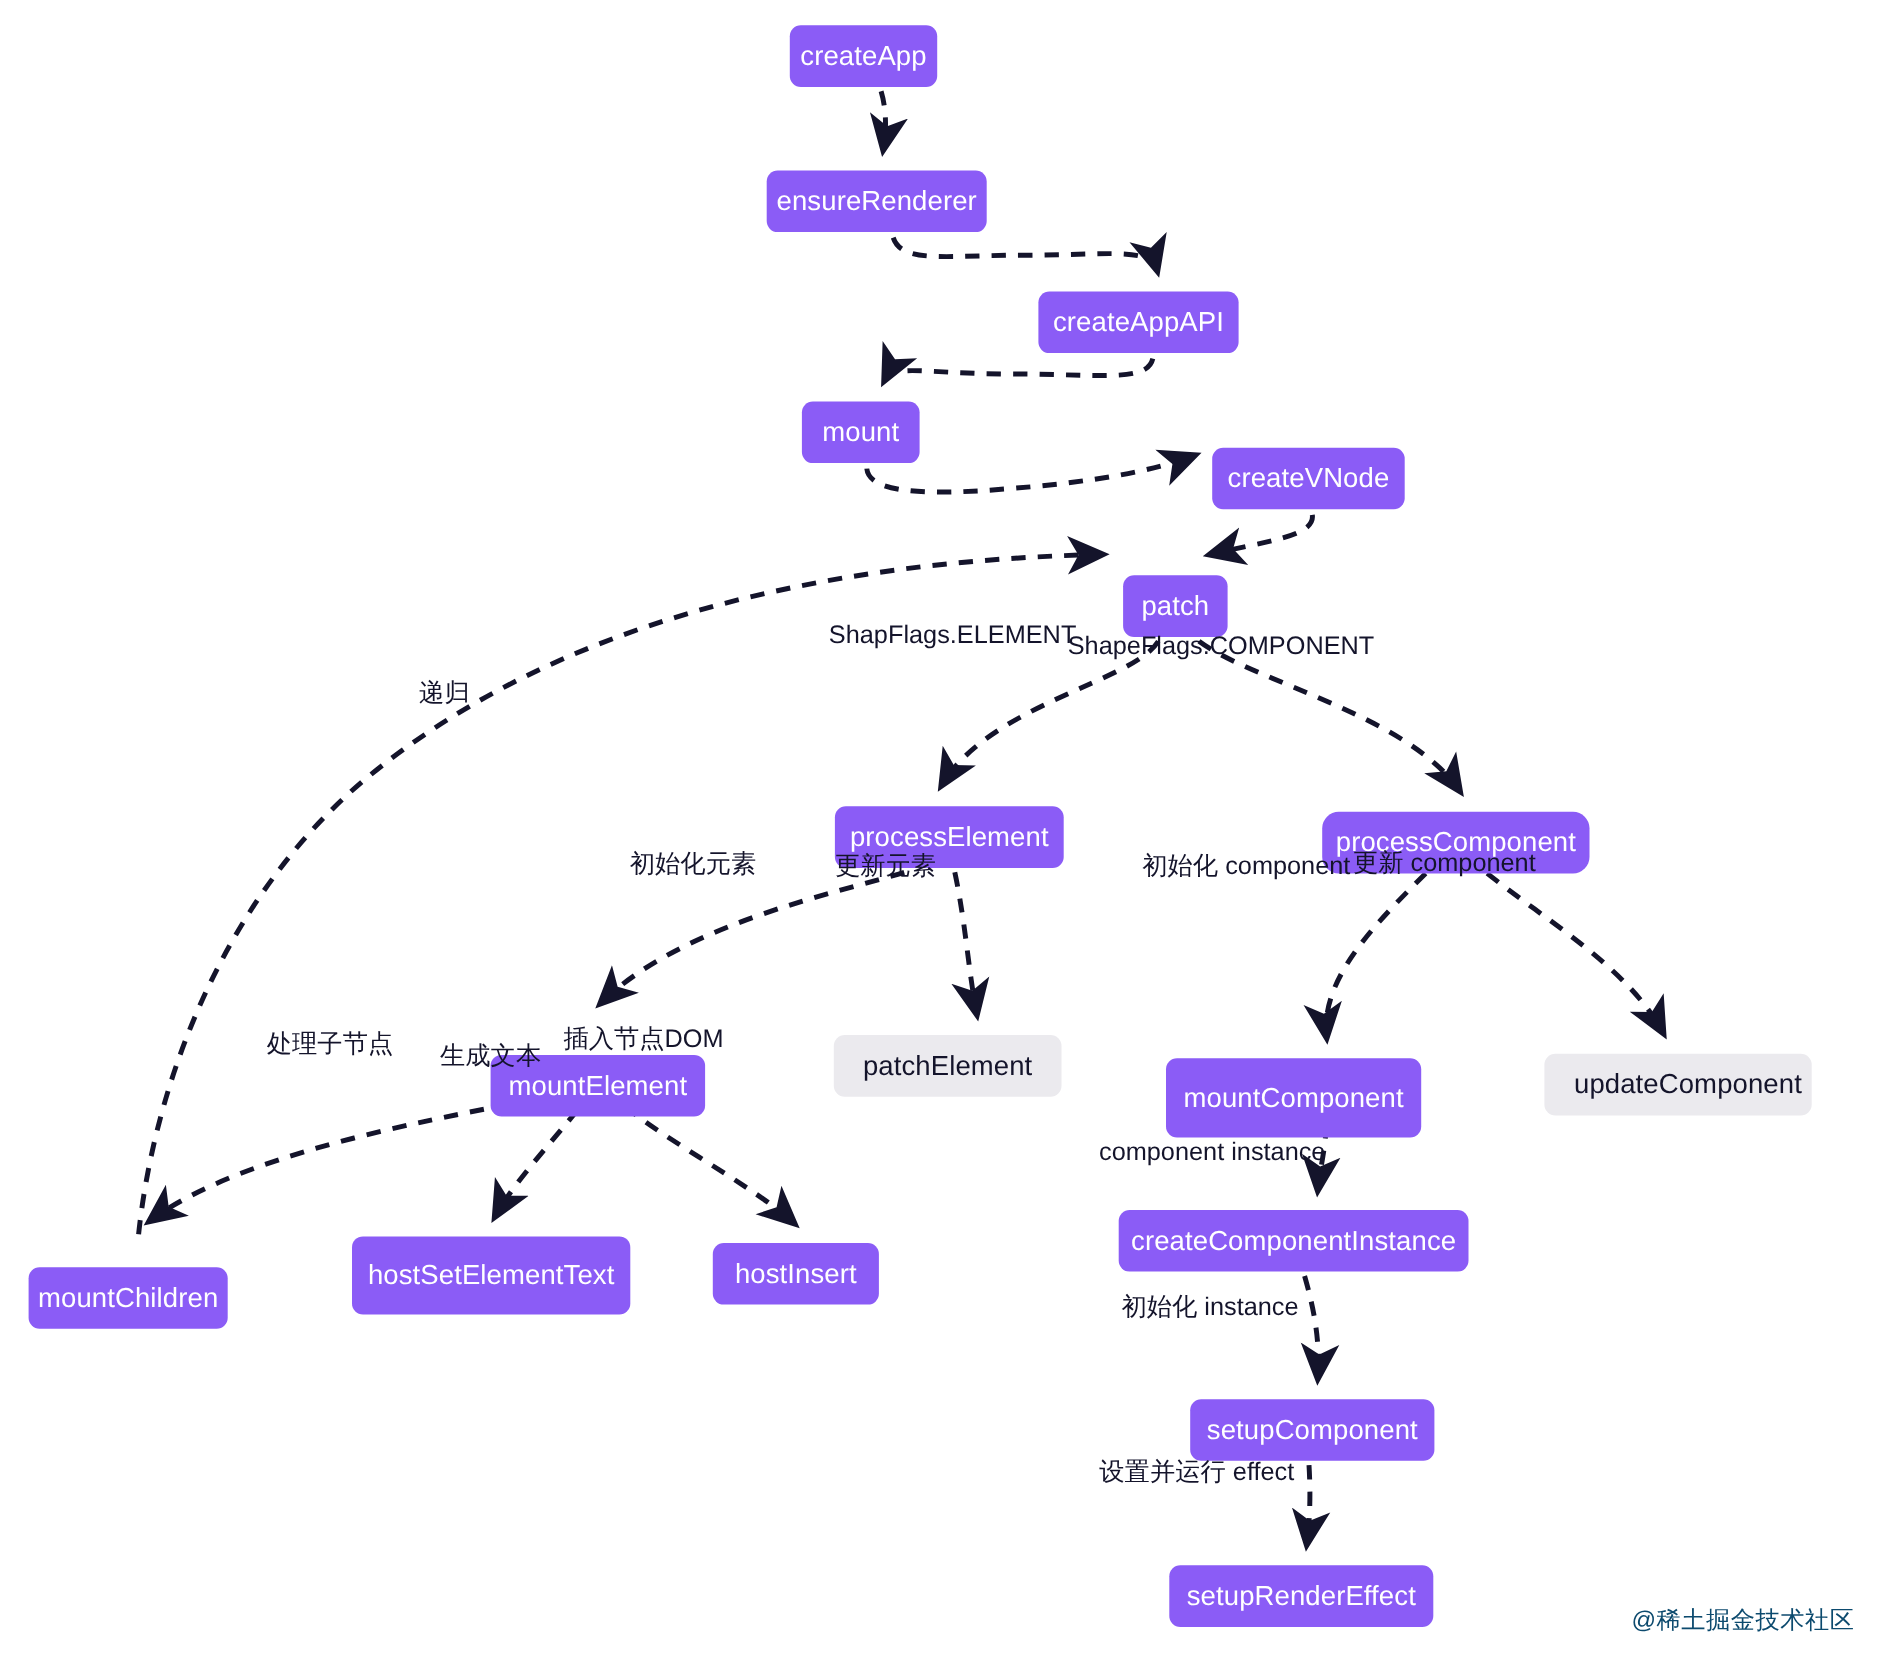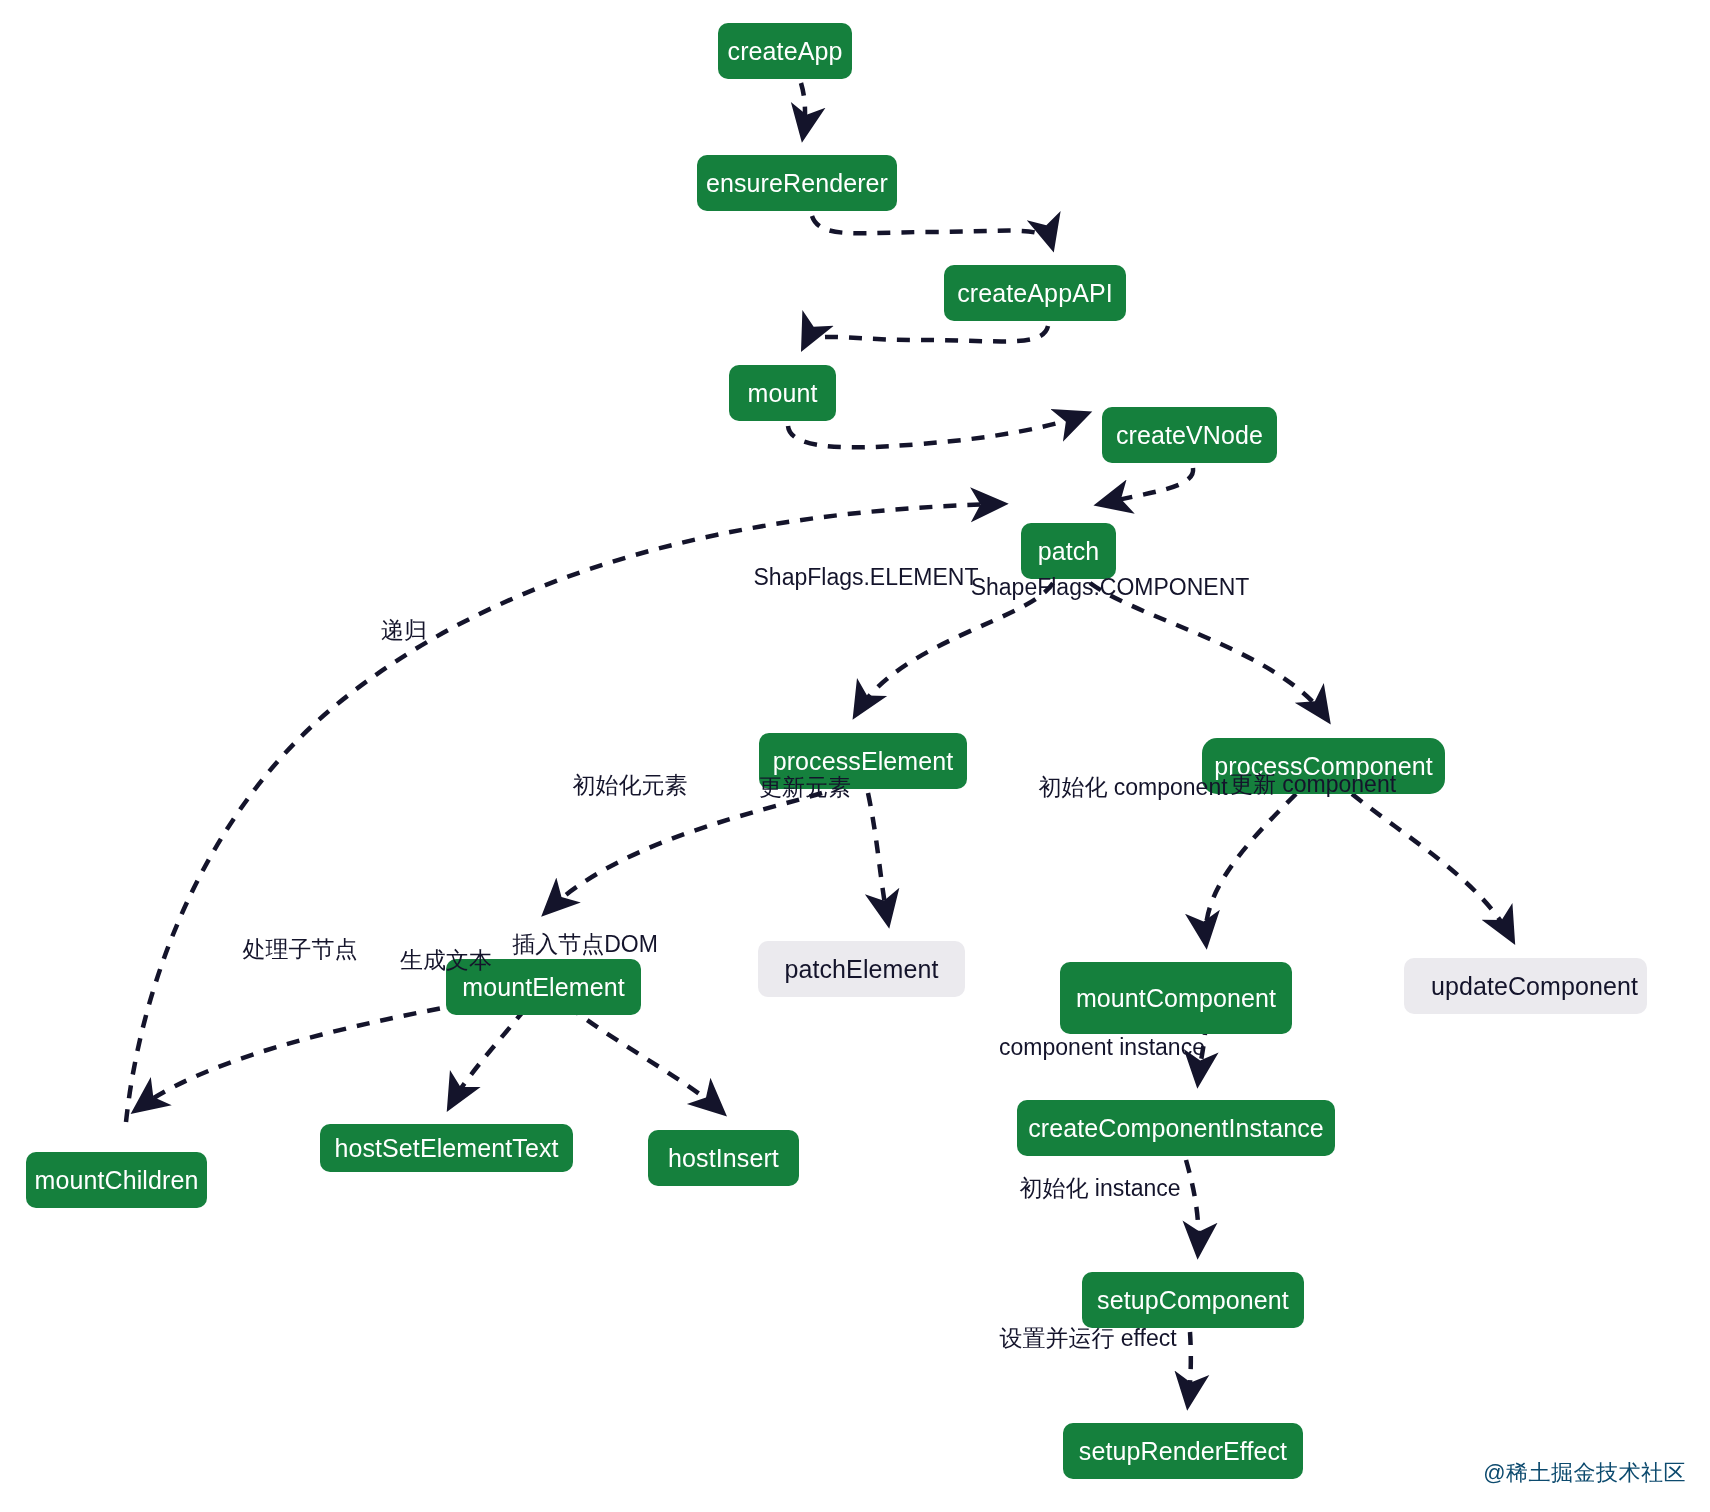--- a/index.html
+++ b/index.html
@@ -33,21 +33,21 @@
     align-items: center;
     justify-content: center;
     border-radius: 10px;
     font-size: 25px;
     line-height: 1;
     letter-spacing: 0.1px;
     white-space: nowrap;
     padding: 0 22px;
   }
   .node.green {
-    background: #15803d;
+    background: #8b5cf6;
     color: #ffffff;
   }
   .node.grey {
     background: #ebeaee;
     color: #14142b;
   }
   .edge-label {
     position: absolute;
     font-size: 23px;
     color: #14142b;
@@ -149,21 +149,21 @@
   </div>
   <div class="node green" style="left:1060px;top:962px;width:232px;height:72px;">
     <span>mountComponent</span>
   </div>
   <div class="node grey" style="left:1404px;top:958px;width:243px;height:56px;padding-left:40px;">
     <span>updateComponent</span>
   </div>
   <div class="node green" style="left:26px;top:1152px;width:181px;height:56px;">
     <span>mountChildren</span>
   </div>
-  <div class="node green" style="left:320px;top:1124px;width:253px;height:48px;">
+  <div class="node green" style="left:320px;top:1124px;width:253px;height:71px;">
     <span>hostSetElementText</span>
   </div>
   <div class="node green" style="left:648px;top:1130px;width:151px;height:56px;">
     <span>hostInsert</span>
   </div>
   <div class="node green" style="left:1017px;top:1100px;width:318px;height:56px;">
     <span>createComponentInstance</span>
   </div>
   <div class="node green" style="left:1082px;top:1272px;width:222px;height:56px;">
     <span>setupComponent</span>

